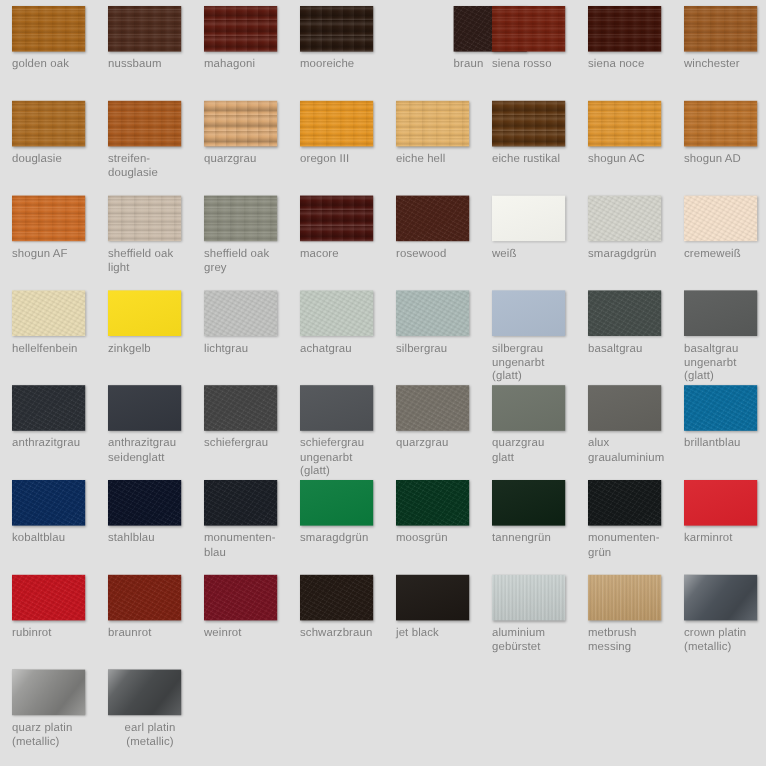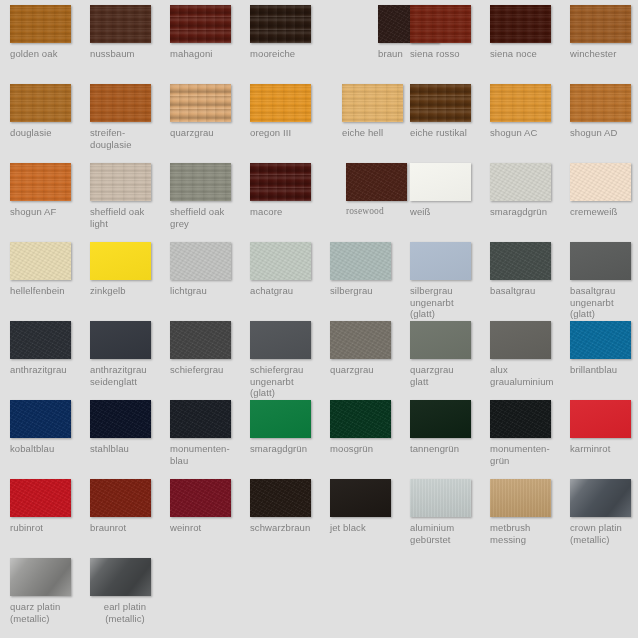--- a/index.html
+++ b/index.html
@@ -174,21 +174,21 @@
         <div class="tex"></div>
       </div>
       <div class="label">quarzgrau</div>
     </div>
     <div class="swatch-cell" style="left: 250px; top: 84px;">
       <div class="chip t-wood" title="oregon III" style="background: rgb(229, 149, 34);">
         <div class="tex"></div>
       </div>
       <div class="label">oregon III</div>
     </div>
-    <div class="swatch-cell" style="left: 330px; top: 84px; margin-left: 12px;">
+    <div class="swatch-cell" style="left: 330px; top: 84px;">
       <div class="chip t-wood" title="eiche hell" style="background: rgb(227, 179, 106);">
         <div class="tex"></div>
       </div>
       <div class="label">eiche hell</div>
     </div>
     <div class="swatch-cell" style="left: 410px; top: 84px;">
       <div class="chip t-woodcoarse" title="eiche rustikal" style="background: rgb(94, 54, 18);">
         <div class="tex"></div>
       </div>
       <div class="label">eiche rustikal</div>
@@ -226,21 +226,21 @@
       </div>
       <div class="label">sheffield oak
 grey</div>
     </div>
     <div class="swatch-cell" style="left: 250px; top: 163px;">
       <div class="chip t-woodcoarse" title="macore" style="background: rgb(74, 19, 14);">
         <div class="tex"></div>
       </div>
       <div class="label">macore</div>
     </div>
-    <div class="swatch-cell" style="left: 346px; top: 163px; font-family: Liberation Serif, serif;">
+    <div class="swatch-cell" style="left: 330px; top: 163px;">
       <div class="chip t-grain" title="rosewood" style="background: rgb(76, 34, 24);">
         <div class="tex"></div>
       </div>
       <div class="label">rosewood</div>
     </div>
     <div class="swatch-cell" style="left: 410px; top: 163px;">
       <div class="chip t-smooth" title="weiß" style="background: rgb(245, 245, 239);">
         <div class="tex"></div>
       </div>
       <div class="label">weiß</div>

